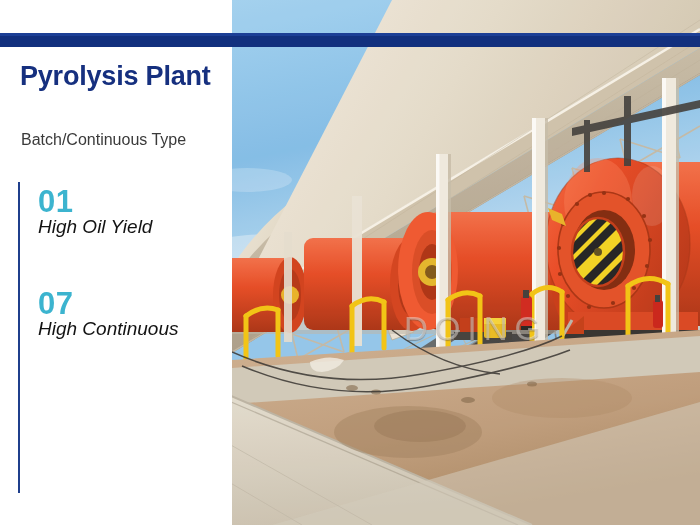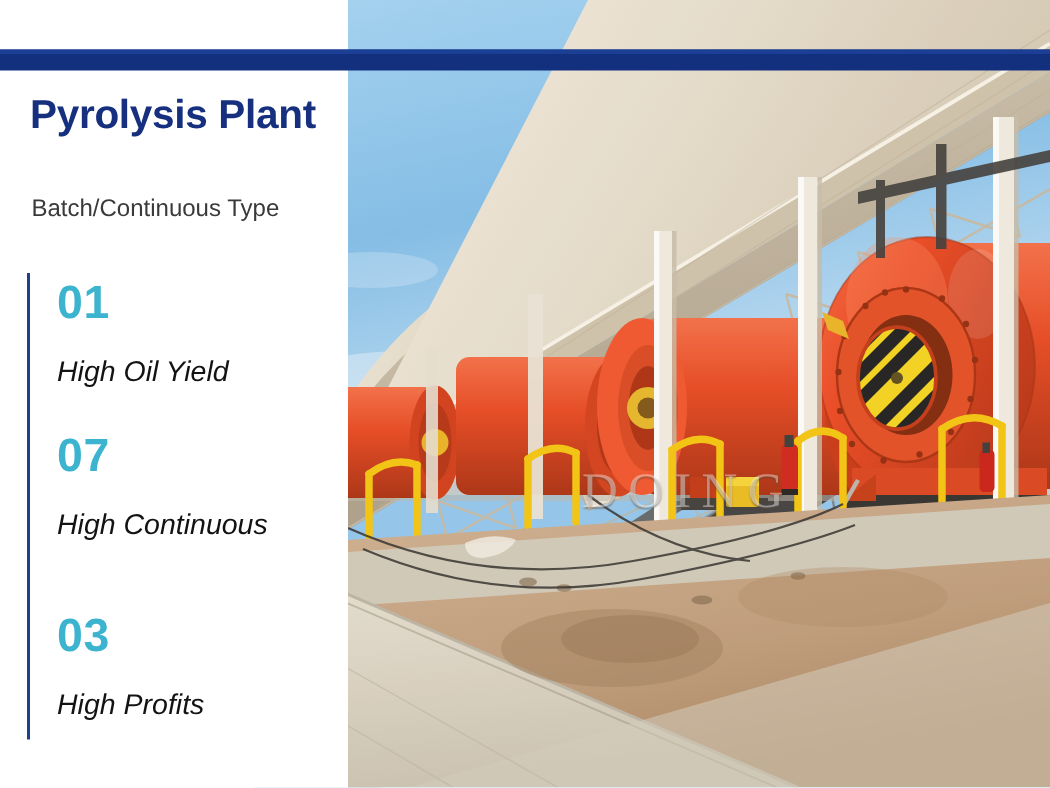--- a/index.html
+++ b/index.html
@@ -99,40 +99,40 @@
     line-height: 1;
     letter-spacing: 0.5px;
   }
   .feature-label {
     font-size: 19px;
     font-style: italic;
     color: #131313;
     line-height: 1;
     white-space: nowrap;
   }
-  .feature .feature-label { margin-top: 22px; }
+  .feature .feature-label { }
 
   
   .photo {
     position: absolute;
     left: 232px;
     top: 0;
     width: 468px;
     height: 525px;
     overflow: hidden;
     background: #8fc4ea;
     z-index: 1;
   }
   .photo svg { display: block; }
 
   .watermark {
     position: absolute;
-    left: 156px;
+    left: 172px;
     top: 310px;
-    font-family: Liberation Serif, serif;
+    font-family: Liberation Sans, sans-serif;
     font-size: 33px;
     letter-spacing: 7px;
     color: rgba(255,255,255,0.40);
     text-shadow: 0 1px 1px rgba(90,75,60,0.45);
     pointer-events: none;
     z-index: 4;
   }
 </style>
 </head>
 <body>
@@ -490,24 +490,20 @@
       <div class="feature" style="top:186px;">
         <div class="feature-num">01</div>
         <div class="feature-label">High Oil Yield</div>
       </div>
 
       <div class="feature" style="top:288px;">
         <div class="feature-num">07</div>
         <div class="feature-label">High Continuous</div>
       </div>
 
-      <div class="feature" style="top:408px;">
-        <div class="feature-num">03</div>
-        <div class="feature-label">High Profits</div>
-      </div>
 
     </div>
   </div>
 
   <div class="top-rule">
     <div class="top-rule-hi"></div>
   </div>
 
 </div>
 

